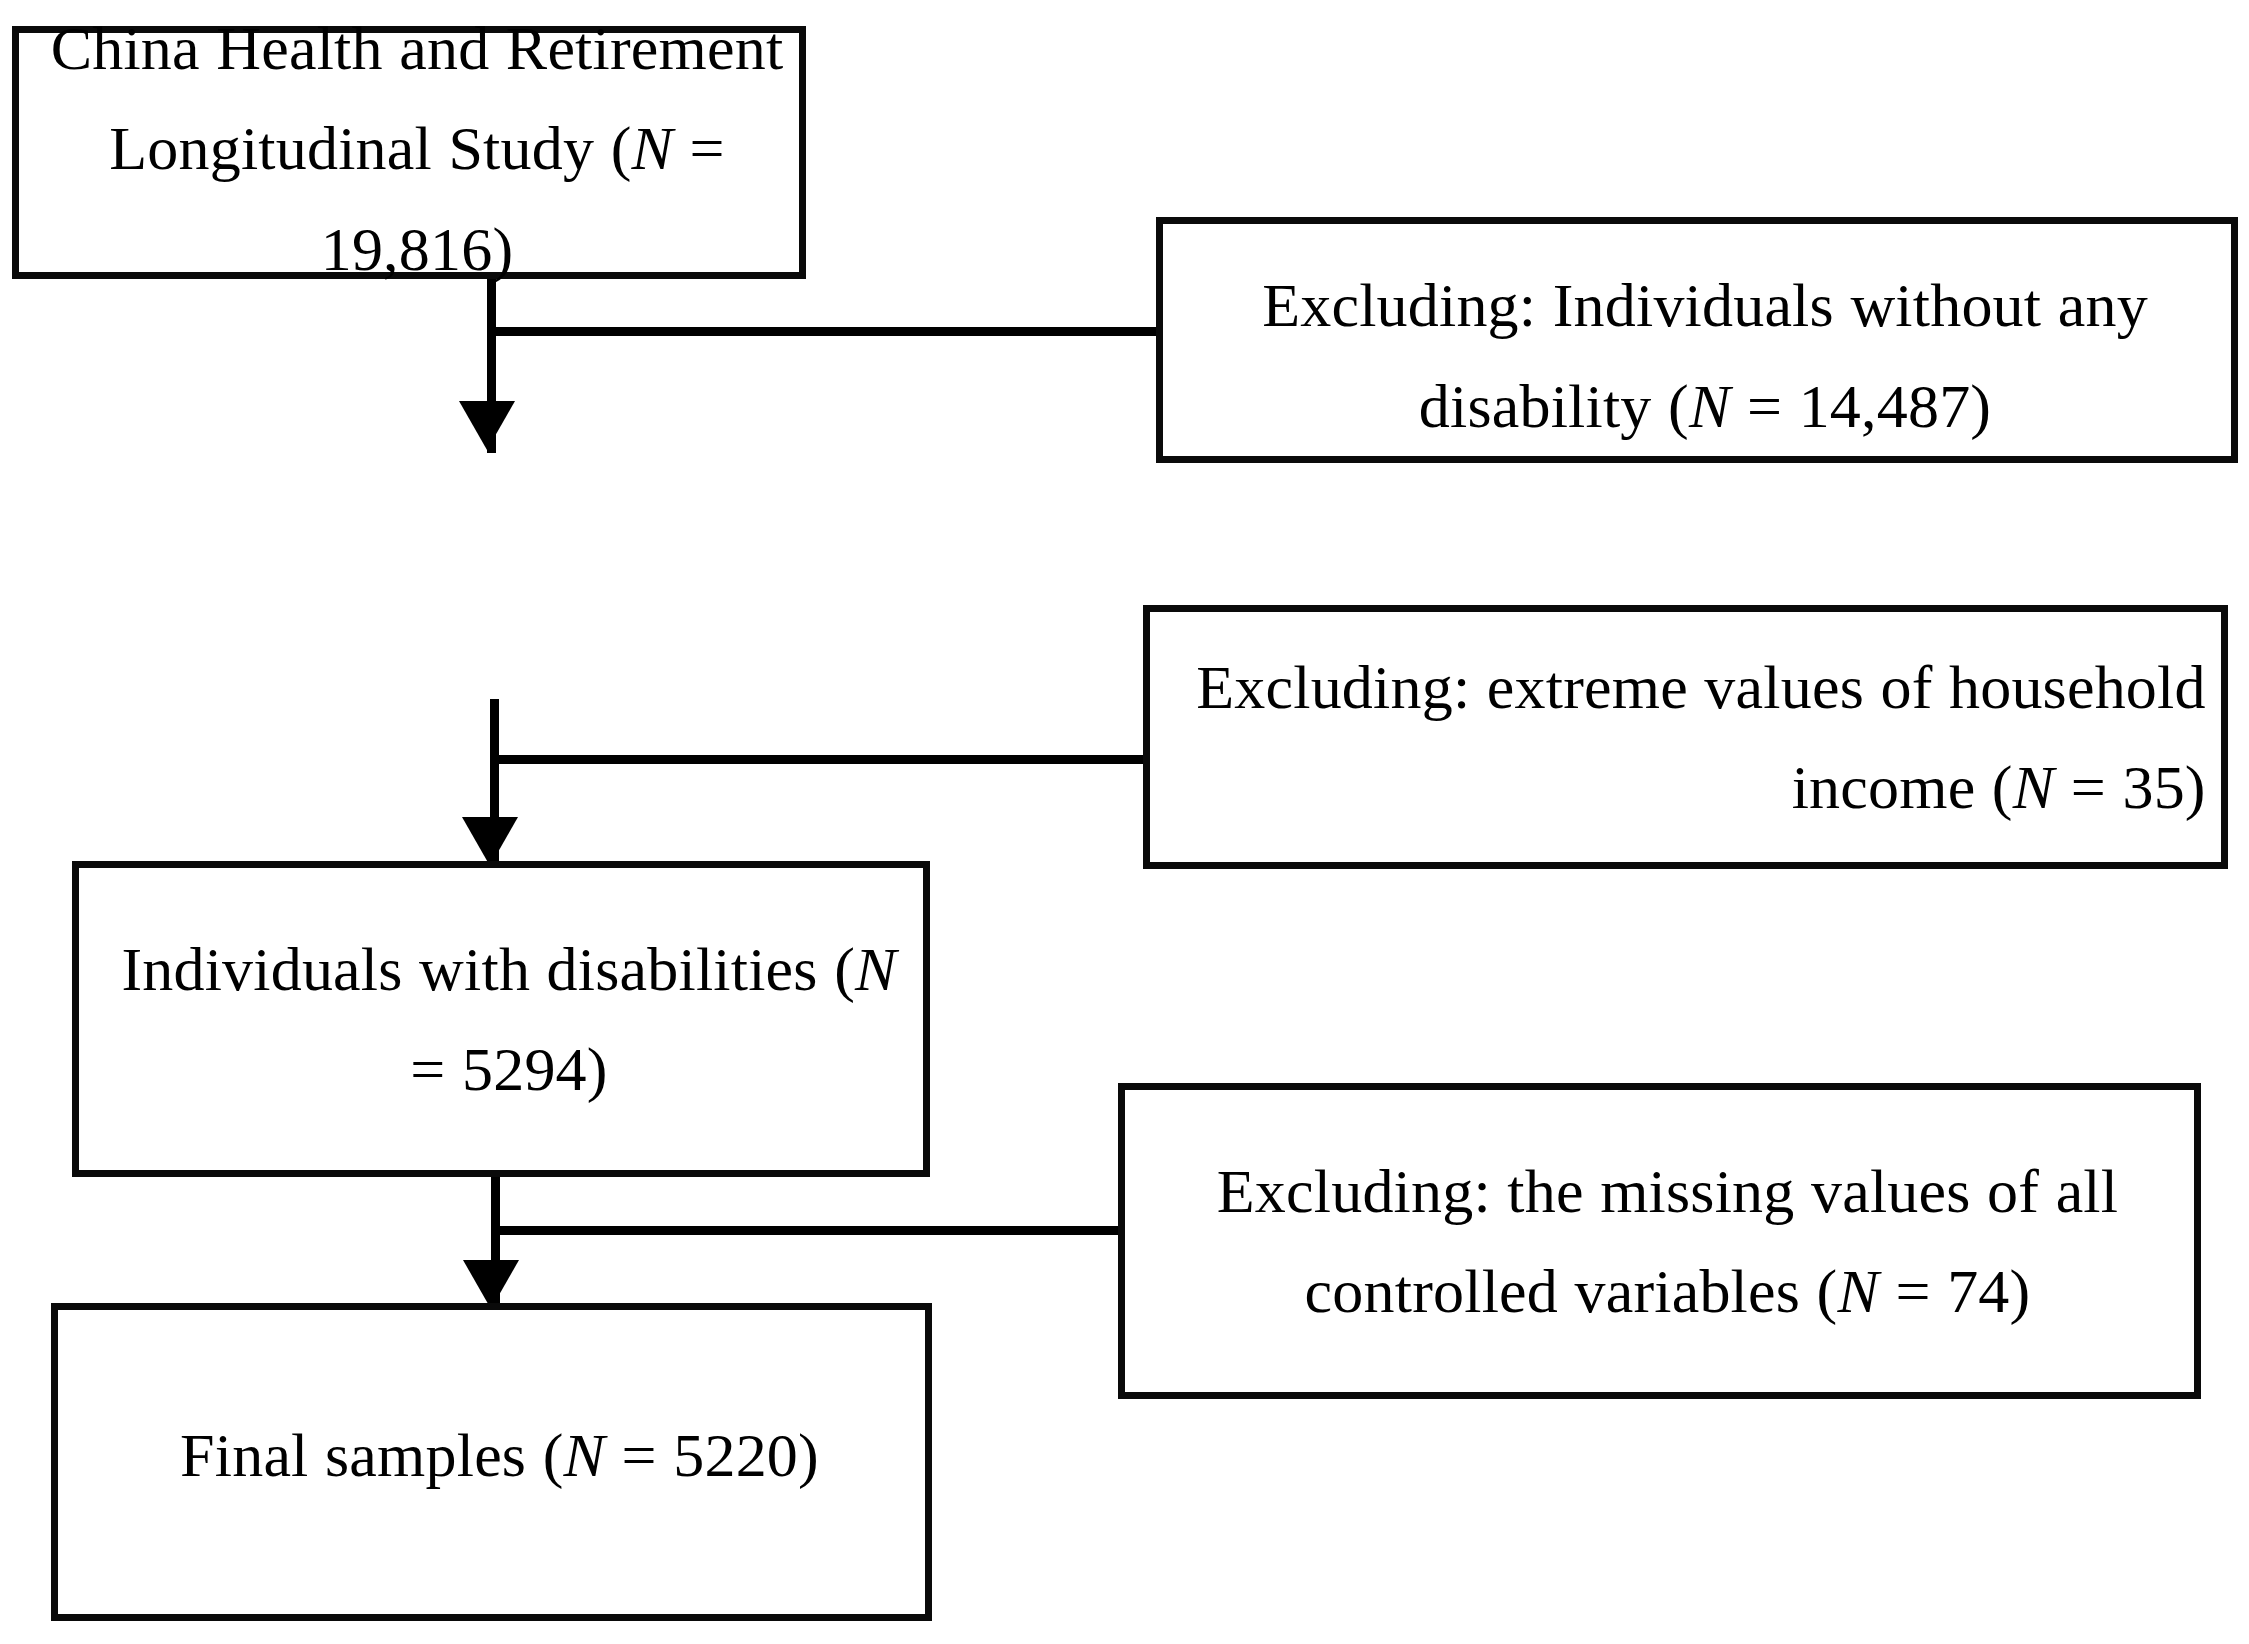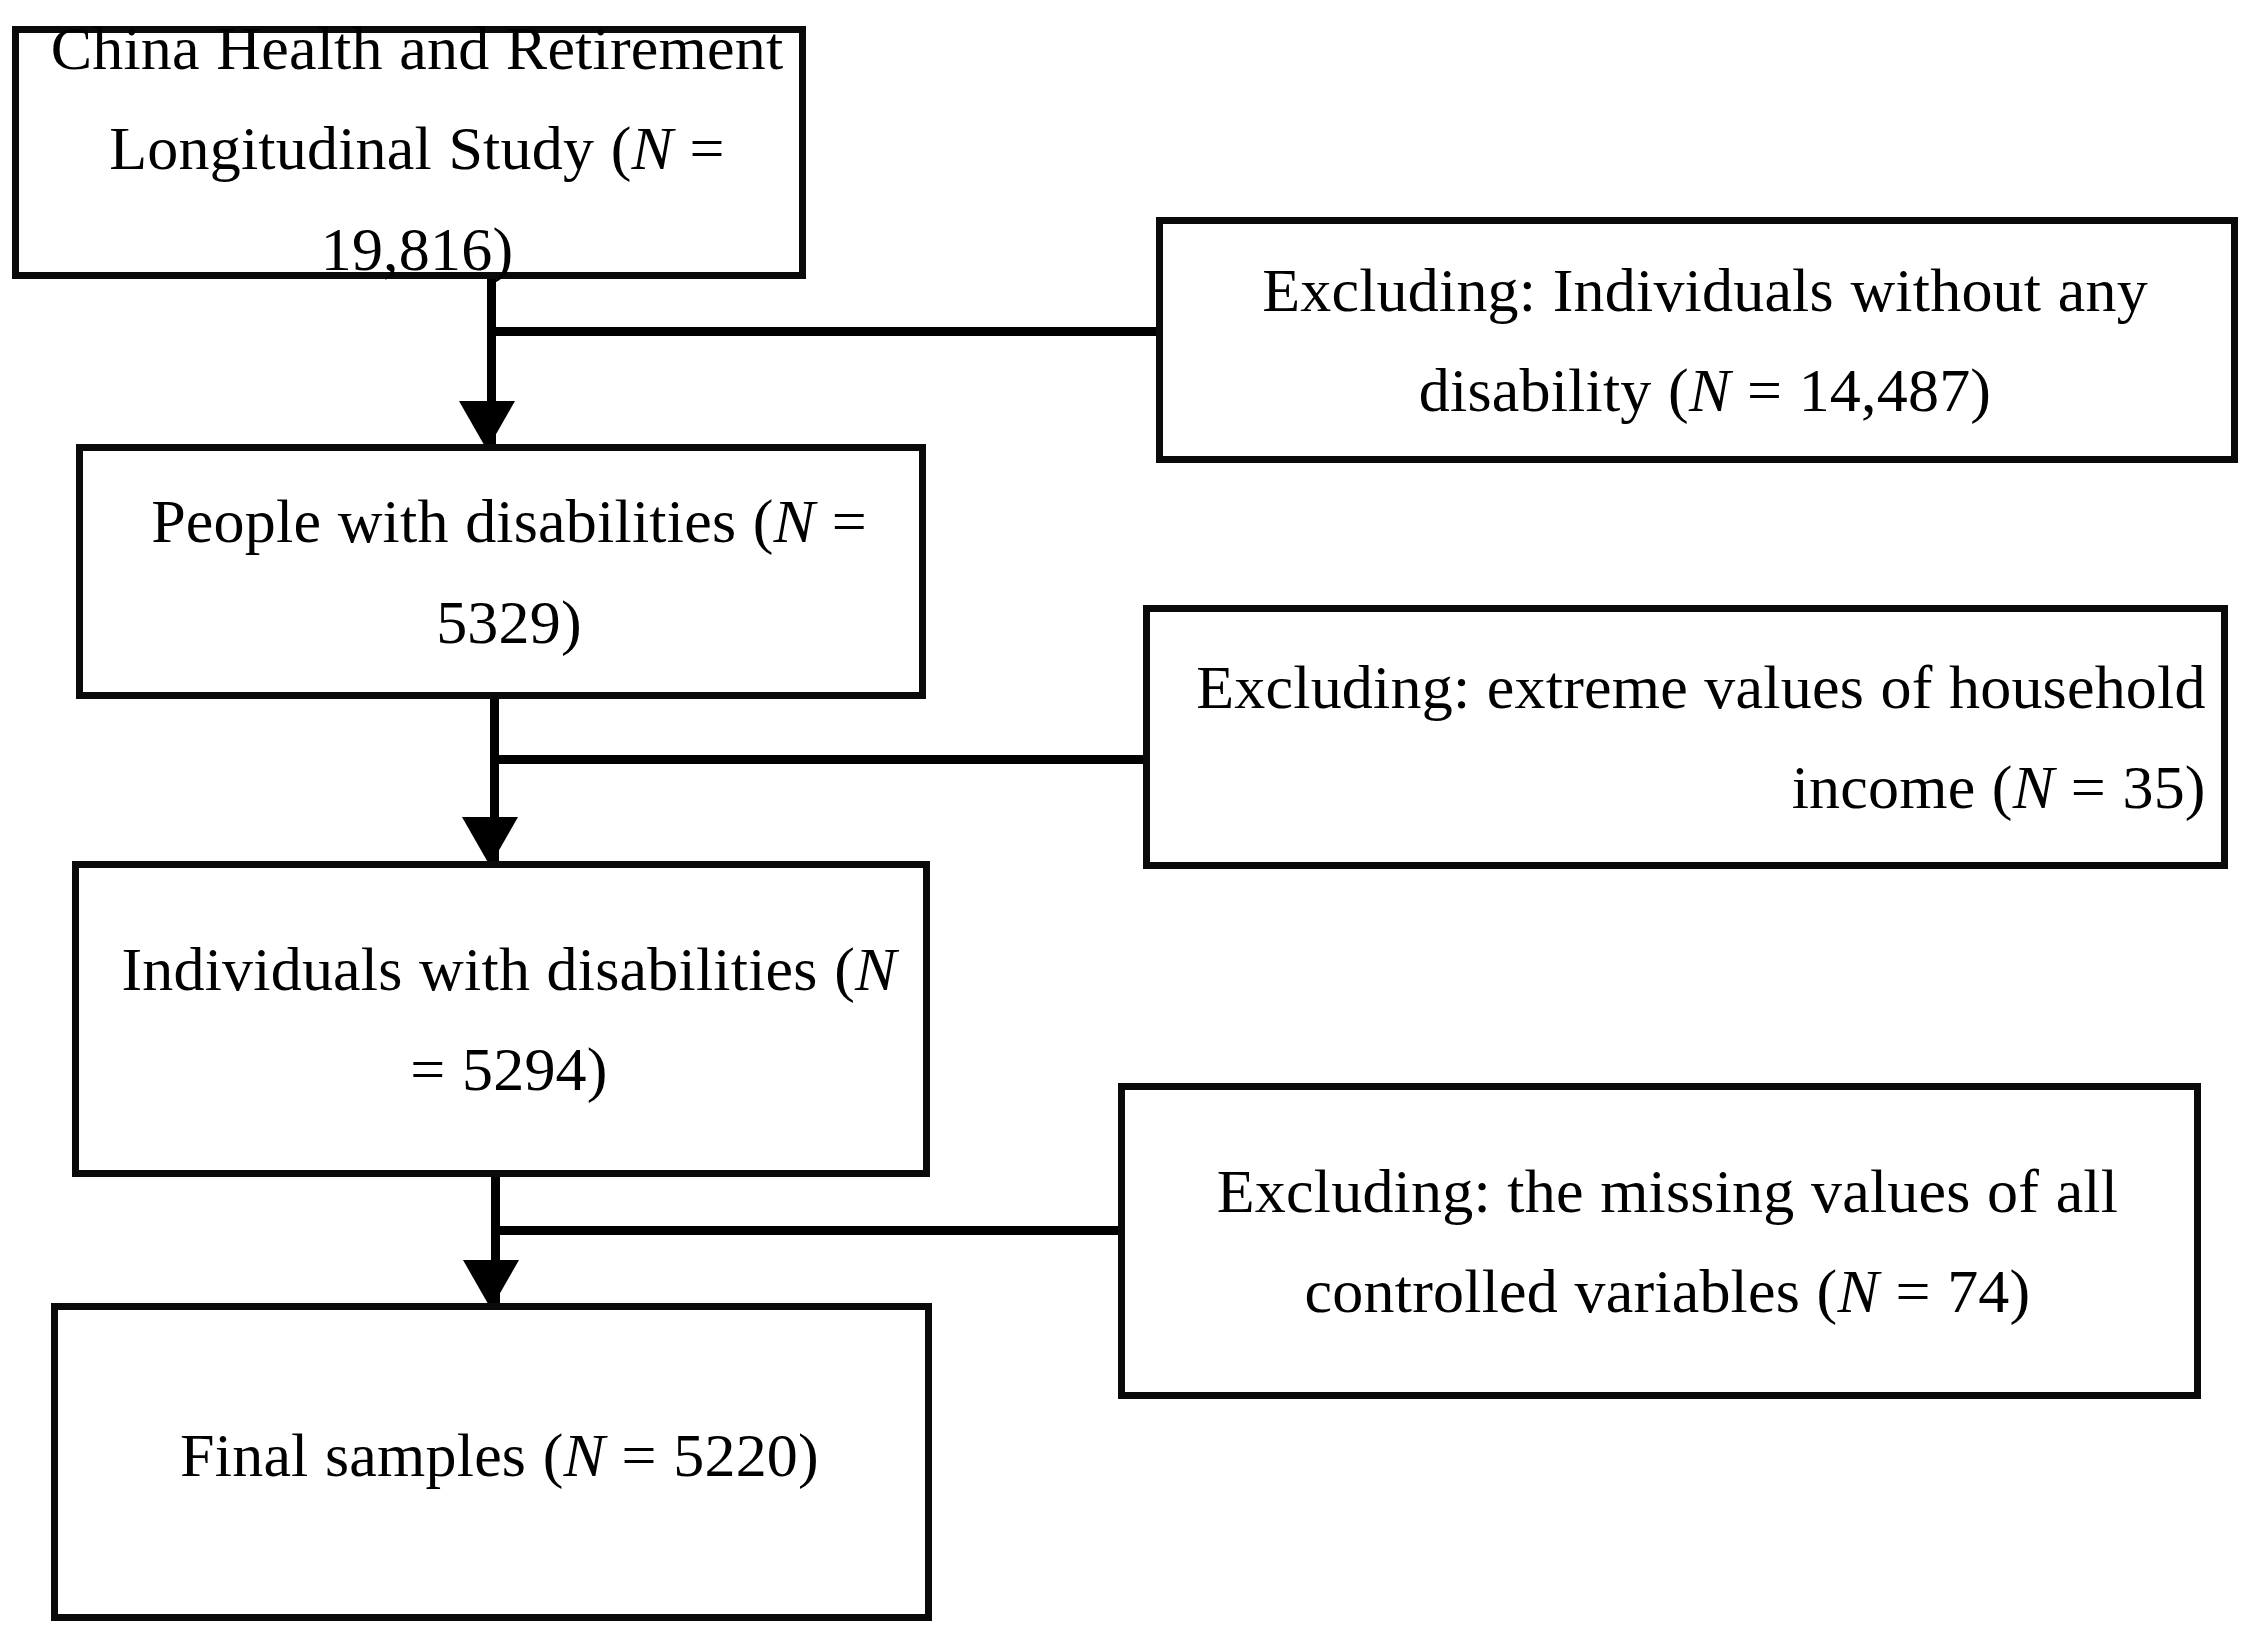--- a/index.html
+++ b/index.html
@@ -33,21 +33,21 @@
     font-size: 62px;
     line-height: 1.62;
     color: #000000;
     letter-spacing: 0.2px;
     word-spacing: 0.8px;
   }
   .node.main-1 { left: 12px;   top: 25.5px;   width: 794px;  height: 253px; }
   .node.main-2 { left: 76px;   top: 444px;  width: 850px; height: 255px; }
   .node.main-3 { left: 72px;   top: 861px; width: 858px; height: 316px; }
   .node.main-4 { left: 51px;   top: 1303px; width: 881px; height: 318px; }
-  .node.excl-1 { left: 1156px; top: 217px;  width: 1082px; height: 246px; }
+  .node.excl-1 { left: 1156px; top: 217px;  width: 1082px; height: 246px; align-items: flex-end; }
   .node.excl-2 { left: 1143px; top: 605px;  width: 1085px; height: 264px; text-align: right; }
   .node.excl-3 { left: 1118px; top: 1083px; width: 1083px; height: 316px; }
 
   .node.main-1 .txt { padding-bottom: 6.8px; }
   .node.main-4 .txt { position: relative; top: -6.8px; }
 
   
   .vline {
     position: absolute;
     background: #000000;
@@ -96,24 +96,20 @@
 
   <div class="vline v-1"></div>
   <div class="hline h-1"></div>
   <div class="arrowhead a-1"></div>
 
   <div class="node excl-1">
     <span class="txt"><span>Excluding: Individuals without any</span>
       <span>disability (</span><span class="ital">N</span><span> = 14,487)</span></span>
   </div>
 
-  <div class="node main-2">
-    <span class="txt"><span>People with disabilities (</span><span class="ital">N</span>
-      <span>= 5329)</span></span>
-  </div>
 
   <div class="vline v-2"></div>
   <div class="hline h-2"></div>
   <div class="arrowhead a-2"></div>
 
   <div class="node excl-2">
     <span class="txt"><span>Excluding: extreme values of</span>
       <span>household income (</span><span class="ital">N</span><span> = 35)</span></span>
   </div>
 

